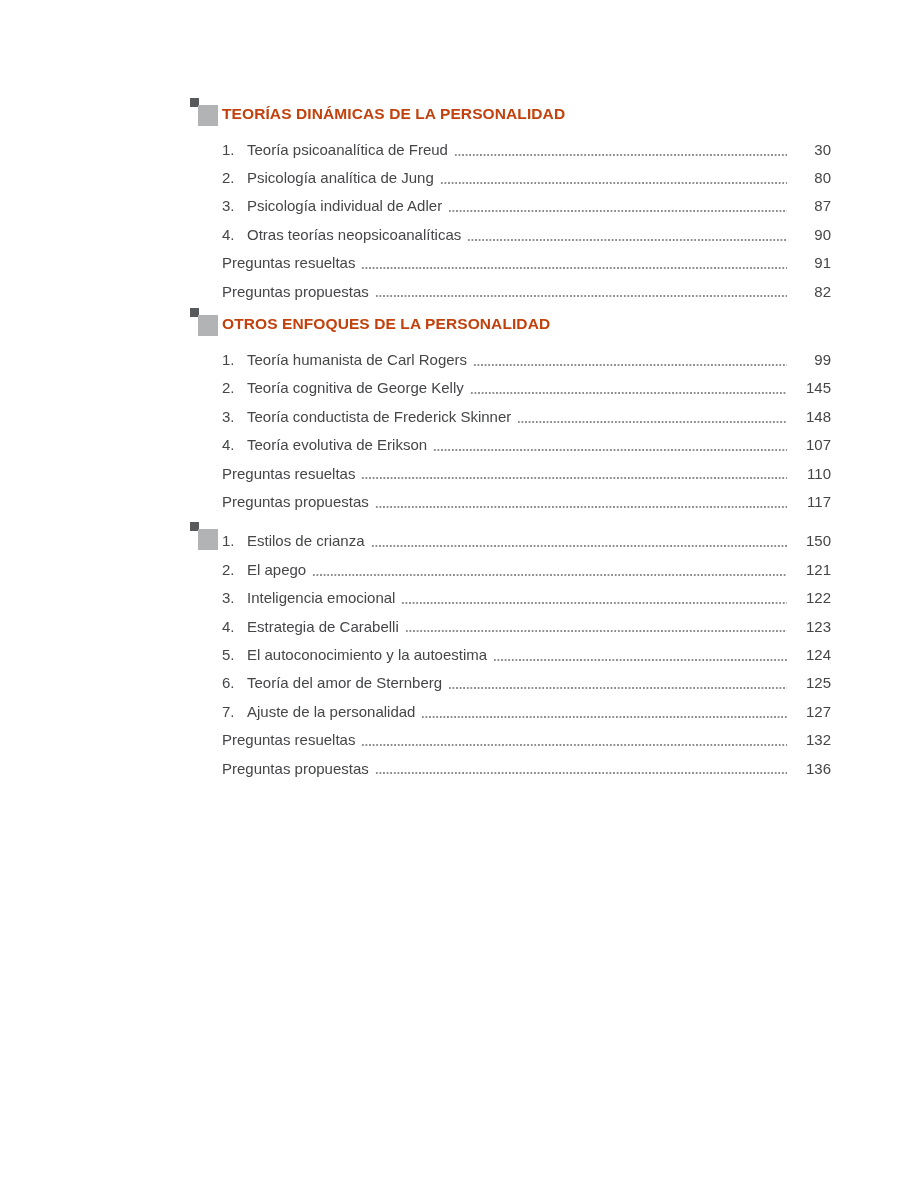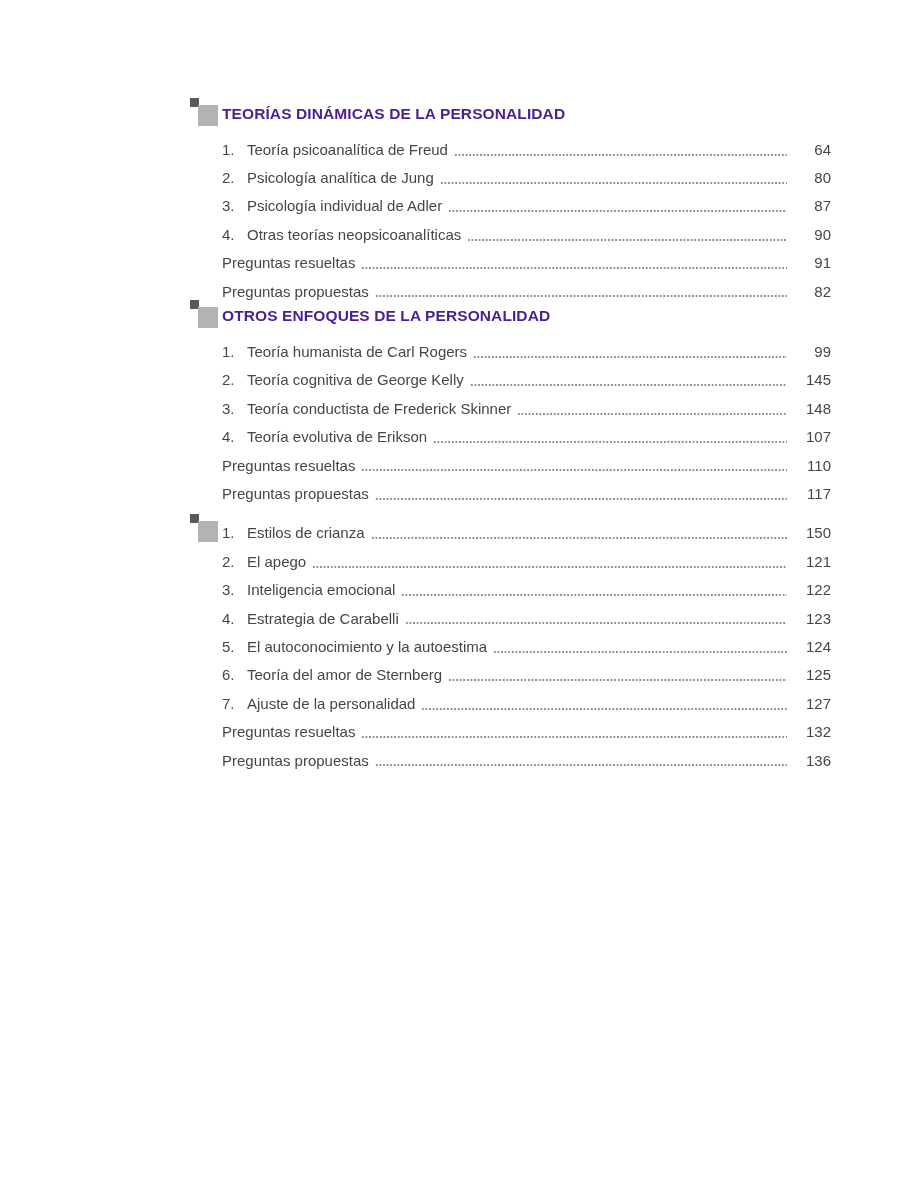--- a/index.html
+++ b/index.html
@@ -11,28 +11,28 @@
     overflow: hidden;
   }
   .page {
     position: relative;
     width: 923px;
     height: 1200px;
     background: #ffffff;
     padding: 103px 92px 0 222px;
   }
   .toc-section { position: relative; }
-  .toc-section + .toc-section { }
+  .toc-section + .toc-section { margin-top: 8px; }
 
   .heading {
     position: relative;
     line-height: 21px;
     font-size: 15.5px;
     font-weight: bold;
-    color: #4c1d95;
+    color: #c2410c;
     letter-spacing: 0.1px;
     margin-bottom: 11px;
     white-space: nowrap;
   }
   .marker {
     position: absolute;
     left: -32px;
     top: -5px;
     width: 28px;
     height: 29px;
@@ -91,21 +91,21 @@
       <span class="marker">
         <span class="marker-dark"></span>
         <span class="marker-light"></span>
       </span>
       <span class="heading-text">TEORÍAS DINÁMICAS DE LA PERSONALIDAD</span>
     </div>
     <div class="row">
       <span class="num">1.</span>
       <span class="label">Teoría psicoanalítica de Freud</span>
       <span class="leader"></span>
-      <span class="pagenum">64</span>
+      <span class="pagenum">30</span>
     </div>
     <div class="row">
       <span class="num">2.</span>
       <span class="label">Psicología analítica de Jung</span>
       <span class="leader"></span>
       <span class="pagenum">80</span>
     </div>
     <div class="row">
       <span class="num">3.</span>
       <span class="label">Psicología individual de Adler</span>

